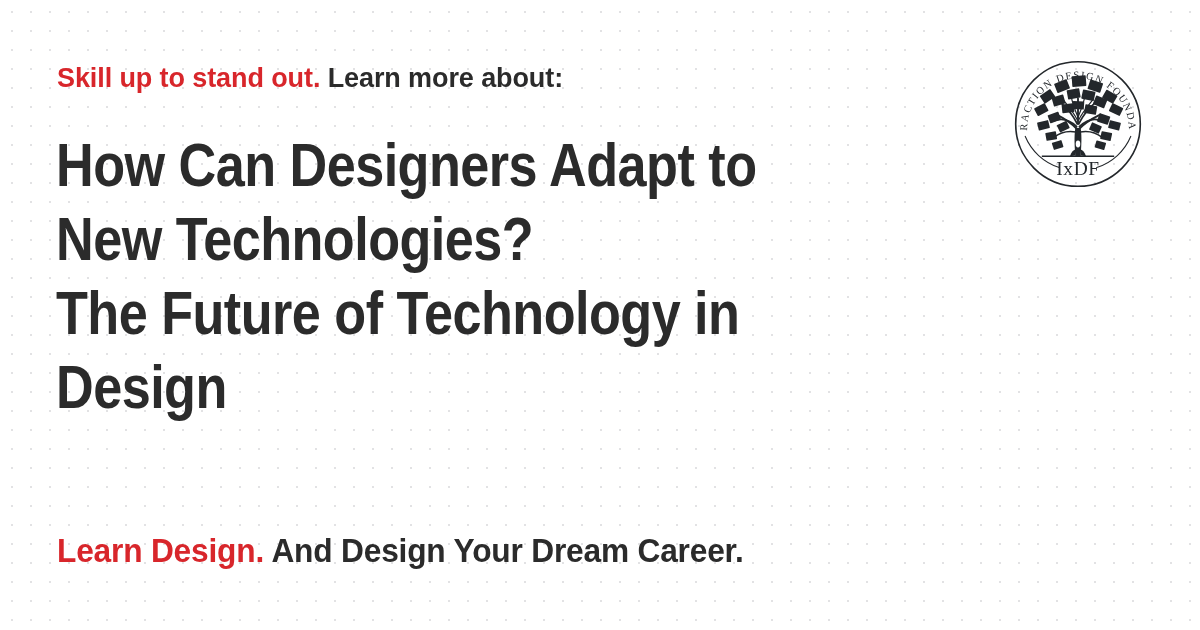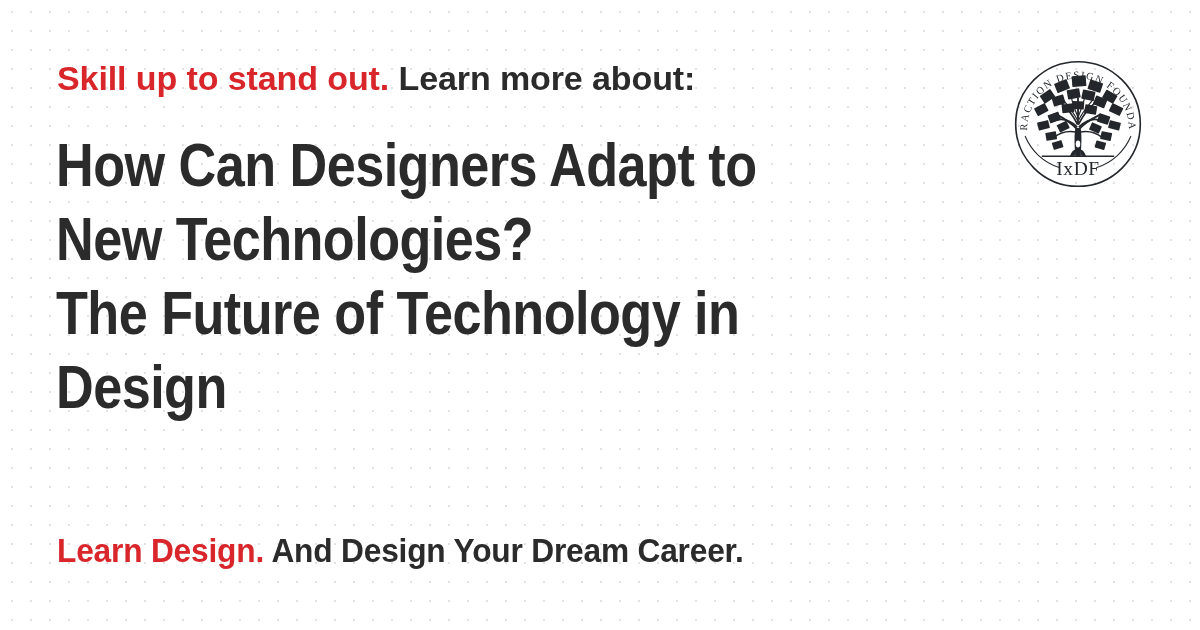--- a/index.html
+++ b/index.html
@@ -26,21 +26,21 @@
     box-sizing: border-box;
     overflow: hidden;
   }
 
   
   #eyebrow {
     position: absolute;
     left: 57px;
     top: 58px;
     width: 880px;
-    font-size: 34px;
+    font-size: 27px;
     font-weight: 700;
     letter-spacing: -0.1px;
     line-height: 40px;
     white-space: nowrap;
   }
   .accent { color: #d8262b; }
   .ink    { color: #2b2b2b; }
 
   
   #headline {

